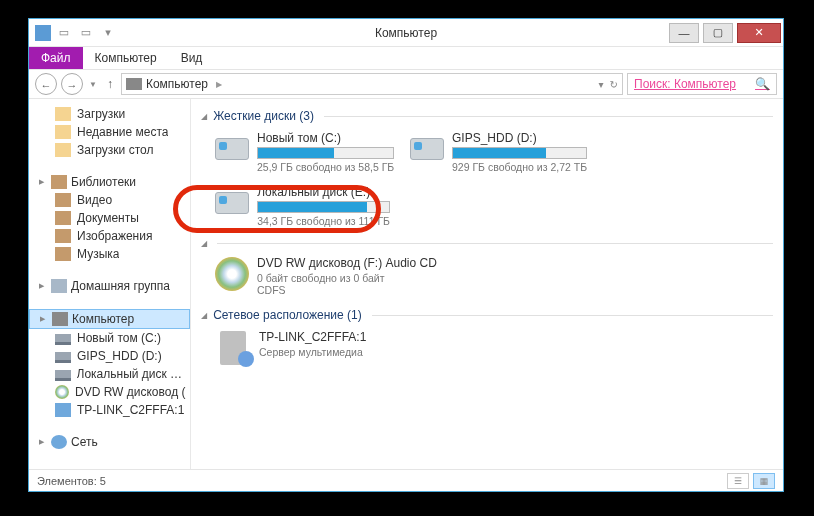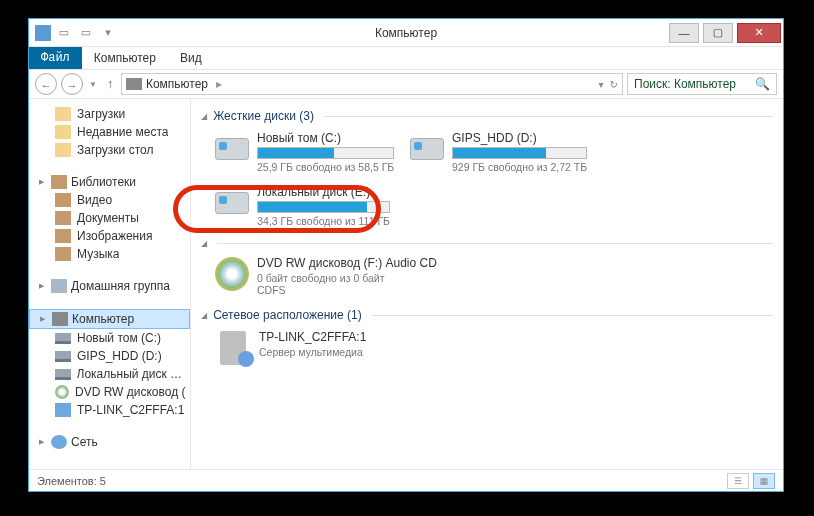--- a/index.html
+++ b/index.html
@@ -10,50 +10,50 @@
 .titlebar-left { display: flex; align-items: center; gap: 4px; padding-left: 6px; }
 .sys-icon { width: 16px; height: 16px; background: #5b9bd5; }
 .qat-icon { width: 18px; height: 18px; display: inline-flex; align-items: center; justify-content: center; font-size: 11px; color: #888; }
 .title-text { position: absolute; left: 50%; transform: translateX(-50%); font-size: 12px; color: #333; }
 .win-controls { margin-left: auto; display: flex; }
 .win-btn { width: 30px; height: 20px; display: flex; align-items: center; justify-content: center; font-size: 11px; color: #333; background: #e5e5e5; margin: 3px 2px; border: 1px solid #bbb; }
 .win-btn.close { background: #c75050; color: #fff; border-color: #a03030; width: 44px; }
 
 .menubar { height: 22px; display: flex; align-items: stretch; font-size: 12px; }
 .menu-item { padding: 0 12px; display: flex; align-items: center; color: #333; }
-.menu-item.active { background: #0369a1; color: #fff; font-family: Liberation Mono, monospace; }
+.menu-item.active { background: #a21caf; color: #fff; }
 
 .addrbar { height: 30px; display: flex; align-items: center; gap: 4px; padding: 2px 6px; border-top: 1px solid #e5e5e5; border-bottom: 1px solid #e5e5e5; }
 .nav-circle { width: 22px; height: 22px; border: 1px solid #aaa; border-radius: 50%; display: flex; align-items: center; justify-content: center; font-size: 11px; color: #555; }
 .down-tri { font-size: 8px; color: #888; padding: 0 2px;}
 .up-arrow { font-size: 12px; padding: 0 4px; color: #555; }
 .addr-box { flex: 1; height: 22px; border: 1px solid #ccc; display: flex; align-items: center; font-size: 12px; padding: 0 4px; gap: 4px; }
 .addr-pc-icon { width: 16px; height: 12px; background: #888; display: inline-block; }
 .addr-text { color: #333; }
 .addr-arrow { color: #999; font-size: 8px; padding: 0 4px; }
 .addr-right { margin-left: auto; display: flex; gap: 6px; color: #888; font-size: 10px; }
-.search-box { width: 150px; height: 22px; border: 1px solid #ccc; font-size: 12px; padding: 0 6px; display: flex; align-items: center; color: #14532d; gap: 4px; }
+.search-box { width: 150px; height: 22px; border: 1px solid #ccc; font-size: 12px; padding: 0 6px; display: flex; align-items: center; color: #ec4899; gap: 4px; text-decoration: underline; }
 
 .body-area { display: flex; height: calc(100% - 28px - 22px - 30px - 22px); }
 .nav-pane { width: 162px; border-right: 1px solid #e8e8e8; padding: 6px 0; overflow: hidden; font-size: 12px; }
 .nav-group { margin-bottom: 14px; }
 .nav-head { display: flex; align-items: center; padding: 2px 4px 2px 10px; gap: 4px; }
 .nav-tri { font-size: 7px; color: #888; width: 8px; display: inline-block; }
 .nav-ic { width: 16px; height: 14px; display: inline-block; }
 .ic-star { background: #f5c542; clip-path: polygon(50% 0%, 61% 35%, 98% 35%, 68% 57%, 79% 91%, 50% 70%, 21% 91%, 32% 57%, 2% 35%, 39% 35%); }
 .ic-lib { background: #c49a6c; }
 .ic-home { background: #a8b8c8; }
 .ic-pc { background: #888; }
 .ic-net { background: #6fa8dc; border-radius: 50%; }
 .ic-drive { background: #9aa5b1; width:16px; height:11px; border-bottom: 3px solid #6b7785; }
 .ic-folder { background: #f5d491; }
 .ic-disc { background: radial-gradient(circle, #fff 25%, #c0d8e8 40%, #88c080 60%, #e0b84f 80%); border-radius: 50%; width:14px; height:14px; }
 .ic-media { background: #6fa8dc; }
 .nav-label { color: #333; white-space: nowrap; overflow: hidden; text-overflow: ellipsis; }
-.nav-item { display: flex; align-items: center; padding: 2px 4px 2px 26px; gap: 6px; }
+.nav-item { display: flex; align-items: flex-end; padding: 2px 4px 2px 26px; gap: 6px; }
 
 .content-pane { flex: 1; padding: 6px 10px; overflow: auto; }
 .group-head { display: flex; align-items: center; font-size: 12px; color: #1e3e6e; padding: 4px 0; gap: 6px; }
 .gh-tri { font-size: 8px; color: #888; }
 .gh-line { flex: 1; height: 1px; background: #e0e0e0; margin-left: 4px; }
 .drive-row { display: flex; flex-wrap: wrap; gap: 12px 20px; padding: 4px 0 8px 14px; }
 .drive { display: flex; gap: 8px; width: 175px; }
 .drive-icsp { width: 36px; height: 36px; display: flex; align-items: center; justify-content: center; }
 .drive-hdd { width: 34px; height: 22px; background: #d0d6da; border: 1px solid #a8b0b8; border-radius: 3px; position: relative; }
 .drive-hdd::before { content:''; position:absolute; left:3px; top:3px; width:8px; height:8px; background:#4fa8e0; border-radius:2px; }

